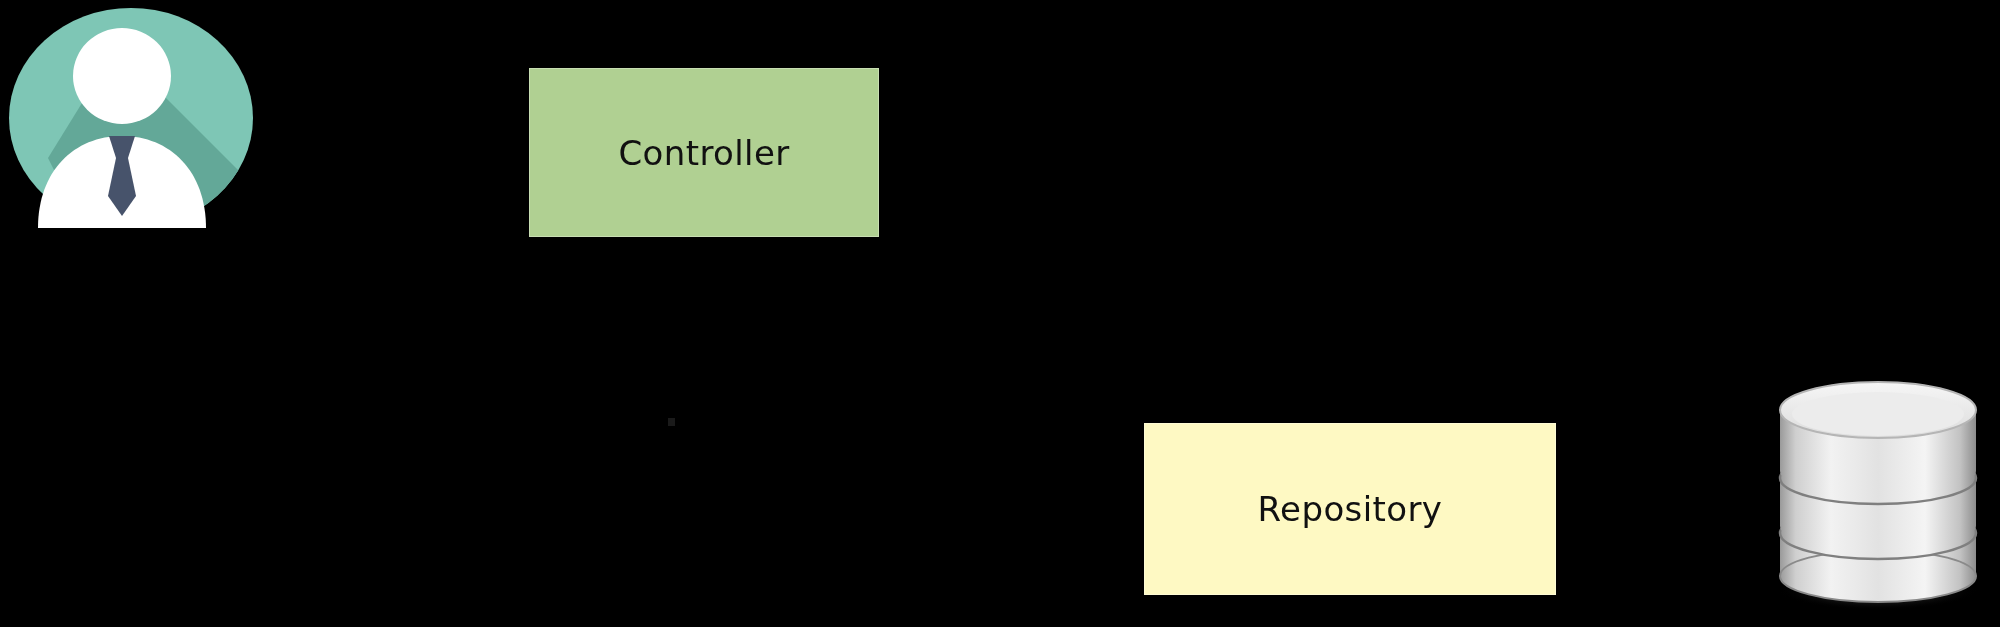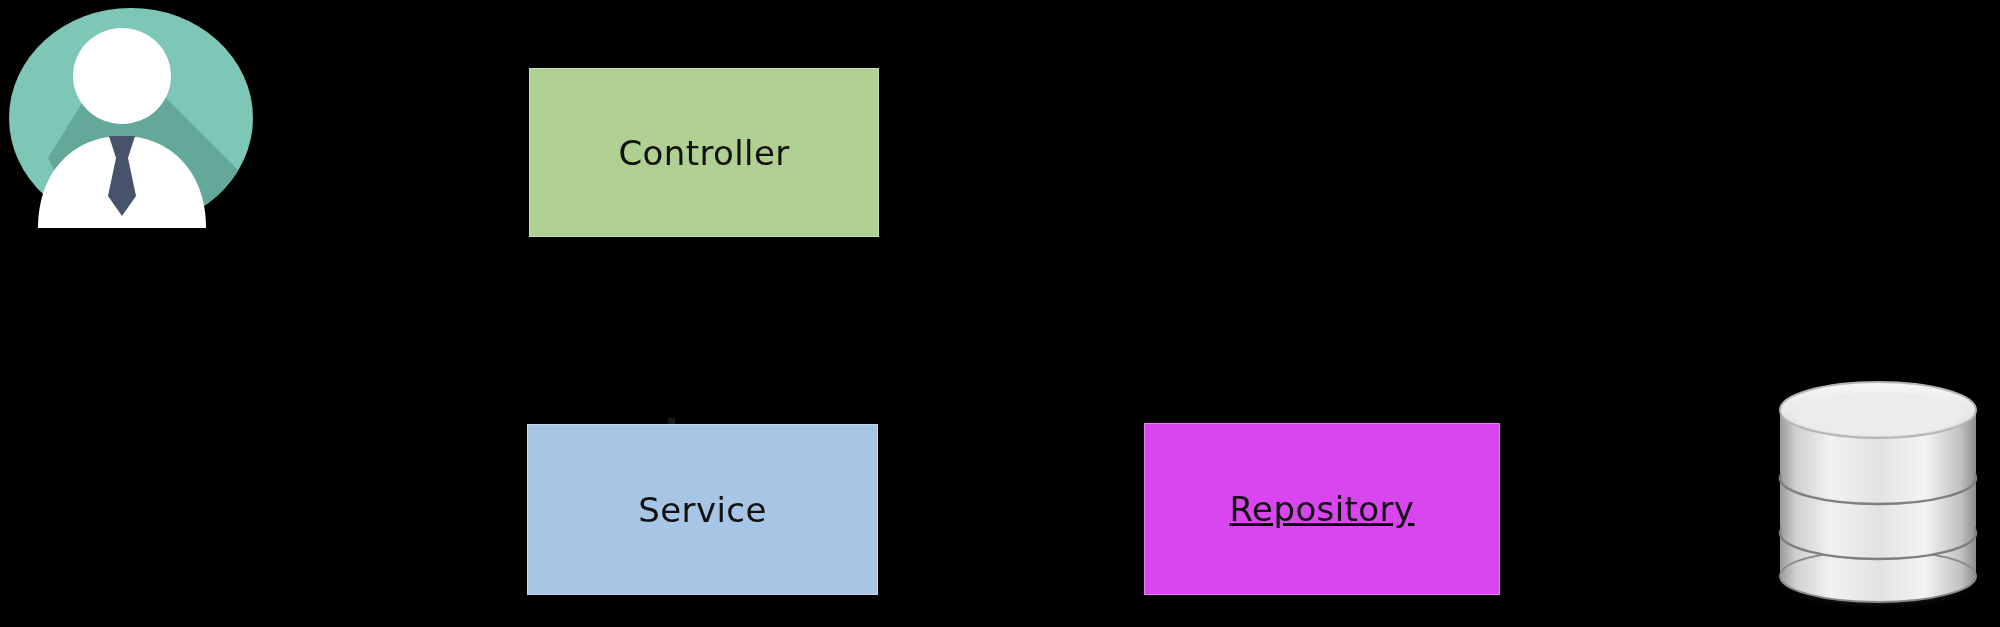--- a/index.html
+++ b/index.html
@@ -43,23 +43,22 @@
   #node-controller {
     left: 529px;  top: 36px;  width: 350px;  height: 169px;
     background: #b0d092;
     margin-top: 32px;
   }
   #node-service {
     left: 527px;  top: 424px; width: 351px;  height: 171px;
     background: #a7c6e5;
   }
   #node-repository {
-    left: 1144px; top: 423px; width: 356px;  height: 172px;
-    background: #d946ef;
-    text-decoration: underline;
+    left: 1144px; top: 423px; width: 412px;  height: 172px;
+    background: #fef9c3;
   }
 
   
   .stub {
     position: absolute;
     background: #1a1a1a;
   }
   #stub-service-top {
     left: 668px; top: 418px; width: 7px; height: 8px;
   }
@@ -107,23 +106,20 @@
       <polygon points="108,150 120,150 128,188 114,208 100,188" fill="#47536b"></polygon>
     </svg>
   </div>
 
   <div class="node" id="node-controller">
     <span class="node-label">Controller</span>
   </div>
 
   <div class="stub" id="stub-service-top"></div>
 
-  <div class="node" id="node-service">
-    <span class="node-label">Service</span>
-  </div>
 
   <div class="node" id="node-repository">
     <span class="node-label">Repository</span>
   </div>
 
   <div id="icon-database">
     <svg viewBox="0 0 220 245" xmlns="http://www.w3.org/2000/svg" aria-hidden="true">
       <defs>
         <linearGradient id="bandGrad" x1="0" y1="0" x2="1" y2="0">
           <stop offset="0%" stop-color="#9a9a9a"></stop>

